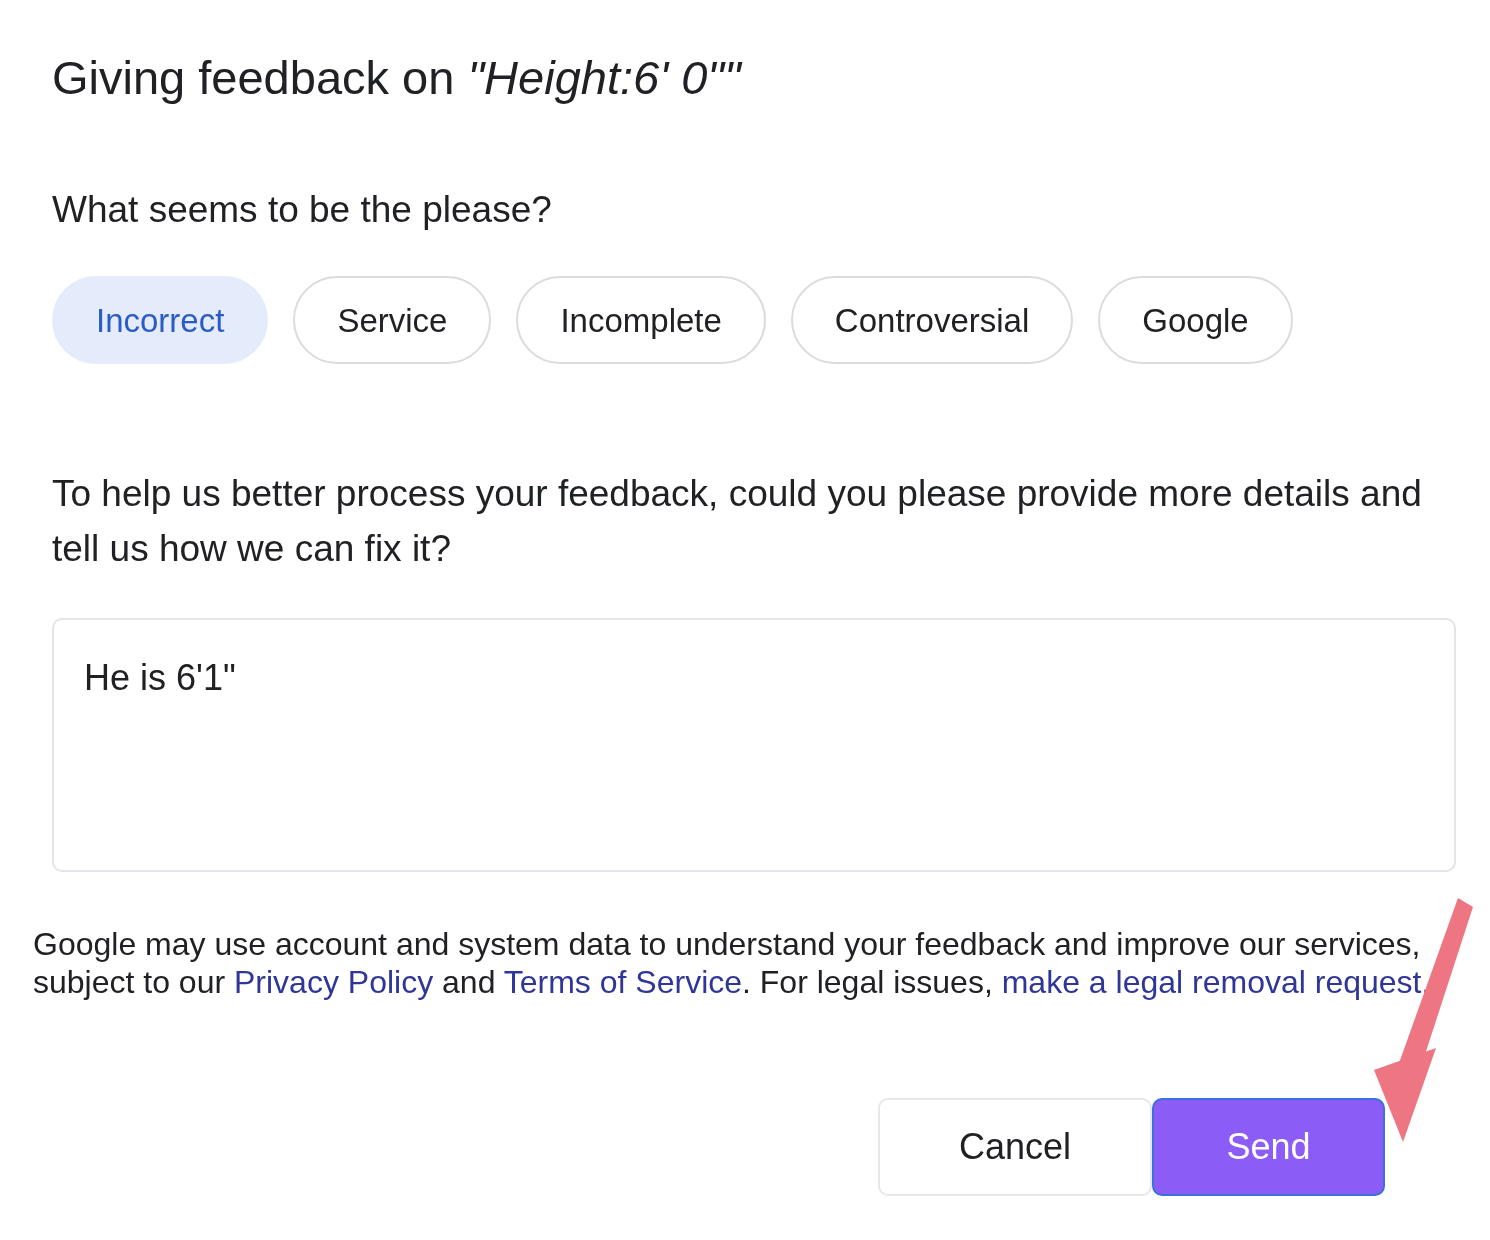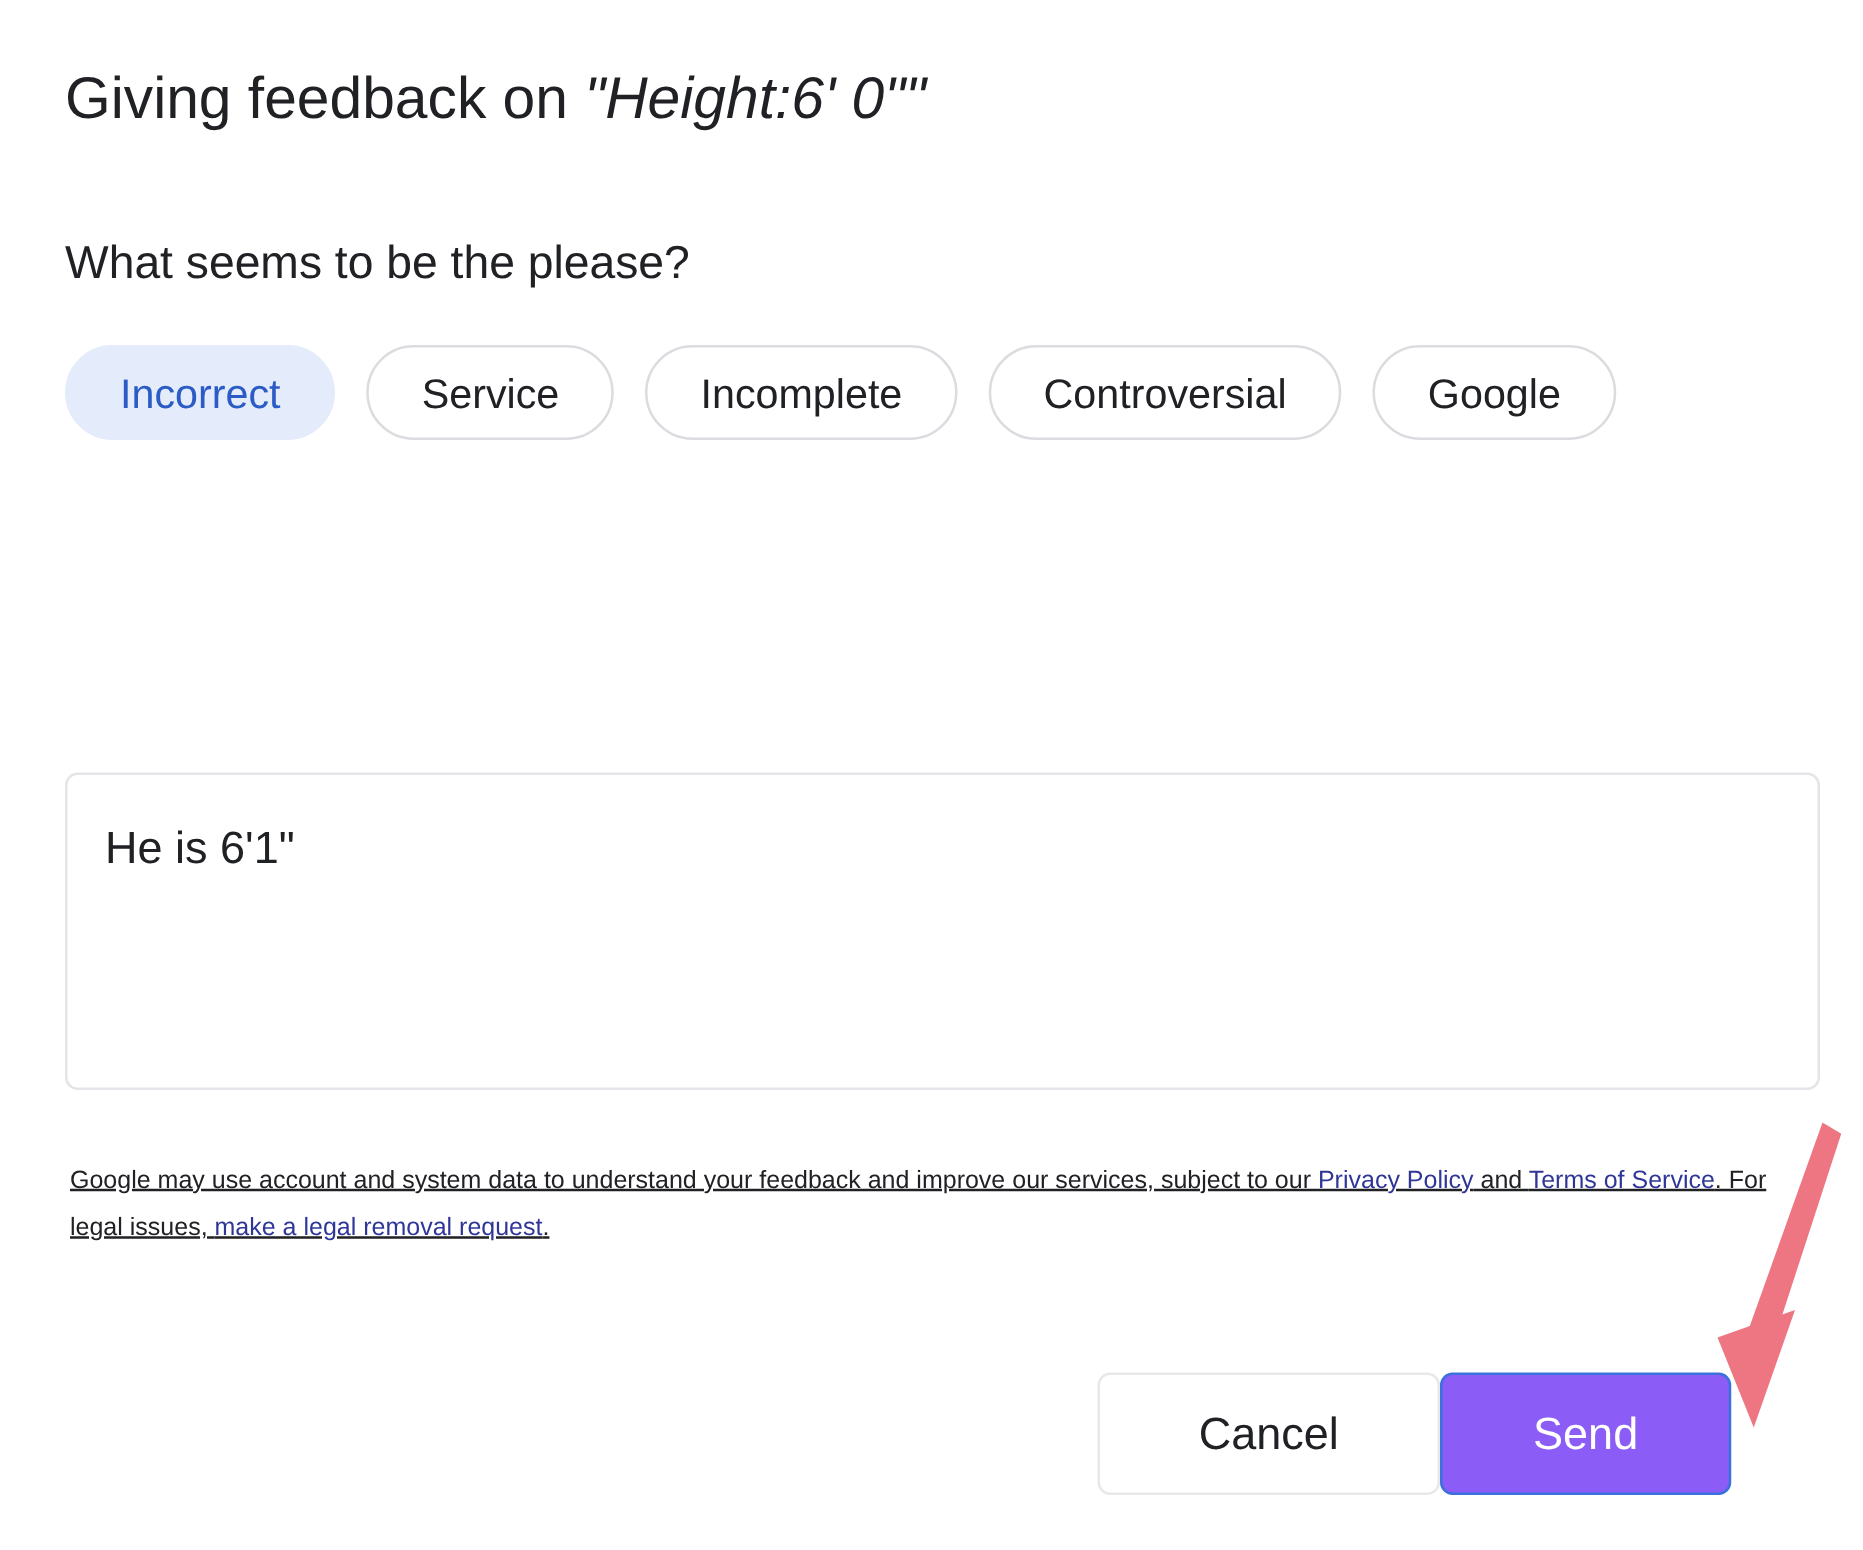--- a/index.html
+++ b/index.html
@@ -58,21 +58,21 @@
   
   .chip-row {
     position: absolute;
     left: 52px;
     top: 276px;
     display: flex;
     align-items: center;
     gap: 25px;
   }
   .chip {
-    height: 76px;
+    height: 88px;
     box-sizing: border-box;
     border-radius: 44px;
     border: 2px solid #dadce0;
     background: #ffffff;
     color: #202124;
     font-size: 33px;
     line-height: 1;
     font-family: "Liberation Sans", sans-serif;
     display: flex;
     align-items: center;
@@ -116,27 +116,26 @@
     line-height: 44px;
     color: #202124;
     resize: none;
     outline: none;
     overflow: hidden;
   }
 
   
   .legal {
     position: absolute;
-    left: 56px;
+    left: 33px;
     top: 925px;
     width: 1400px;
-    font-size: 20px;
+    font-size: 32px;
     line-height: 38px;
     color: #202124;
-    text-decoration: underline;
   }
   .legal a {
     color: #2f3698;
     text-decoration: none;
     cursor: pointer;
   }
 
   
   .btn-row {
     position: absolute;
@@ -203,20 +202,21 @@
       <span>Incomplete</span>
     </div>
     <div class="chip">
       <span>Controversial</span>
     </div>
     <div class="chip">
       <span>Google</span>
     </div>
   </div>
 
+  <div class="prompt">To help us better process your feedback, could you please provide more details and tell us how we can fix it?</div>
 
   <textarea class="feedback-box" placeholder="" style="">He is 6'1"</textarea>
 
   <div class="legal">
     <span>Google may use account and system data to understand your feedback and improve our services, subject to our </span><a href="#">Privacy Policy</a><span> and </span><a href="#">Terms of Service</a><span>. For legal issues, </span><a href="#">make a legal removal request</a><span>.</span>
   </div>
 
   <div class="btn-row">
     <div class="btn btn-cancel">
       <span>Cancel</span>

